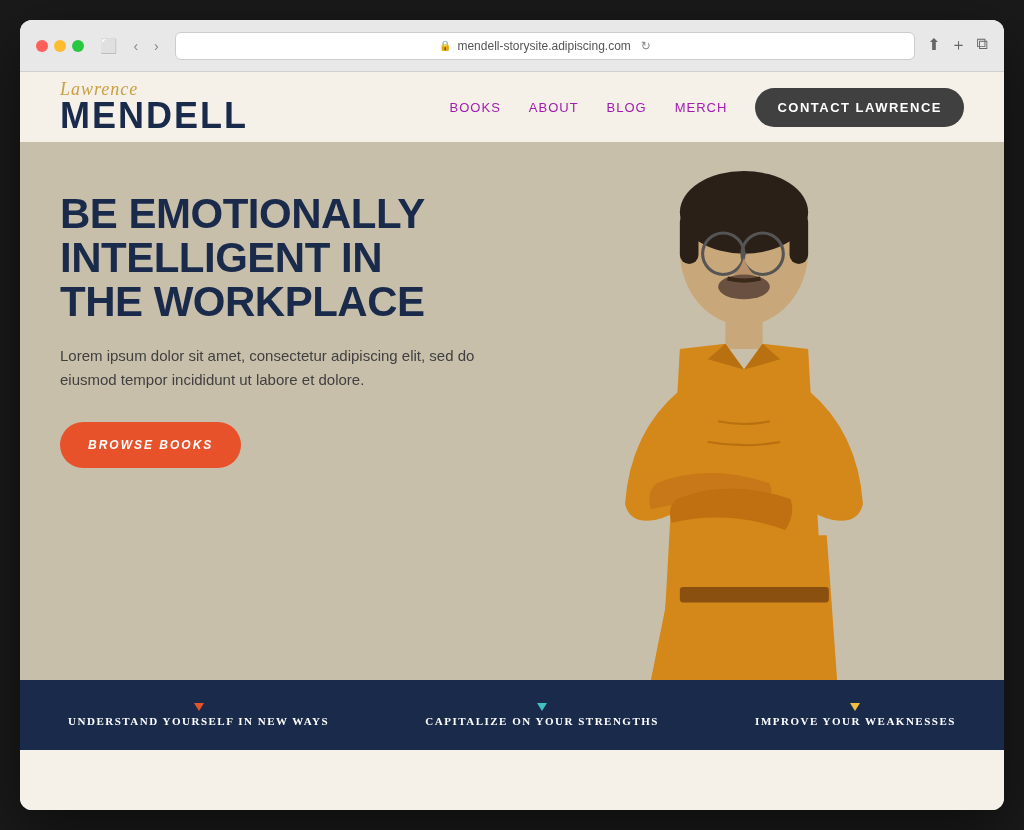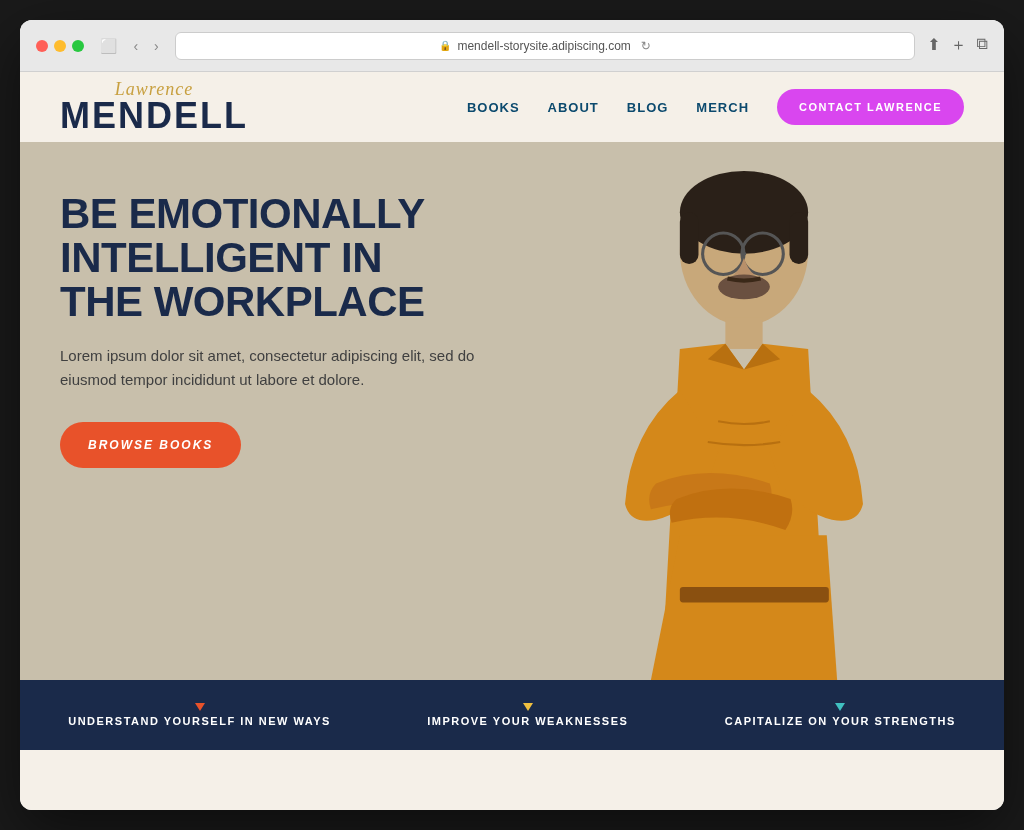--- a/index.html
+++ b/index.html
@@ -107,21 +107,20 @@
       align-items: center;
       justify-content: space-between;
       padding: 0 40px;
       flex-shrink: 0;
     }
 
     .logo {
       display: flex;
       flex-direction: column;
       line-height: 1;
-      text-align: center;
     }
 
     .logo-script {
       font-family: 'Georgia', serif;
       font-style: italic;
       color: #c8a040;
       font-size: 18px;
       letter-spacing: 1px;
       font-weight: 400;
     }
@@ -135,35 +134,35 @@
     }
 
     .nav-links {
       display: flex;
       align-items: center;
       gap: 28px;
     }
 
     .nav-link {
       font-size: 13px;
-      font-weight: 700;
-      color: #0c4a6e;
+      font-weight: 400;
+      color: #a21caf;
       text-decoration: none;
       letter-spacing: 1px;
       text-transform: uppercase;
       cursor: pointer;
     }
 
     .nav-cta {
-      background: #d946ef;
+      background: #404040;
       color: #fff;
       border: none;
       border-radius: 25px;
       padding: 12px 22px;
-      font-size: 11px;
+      font-size: 13px;
       font-weight: 800;
       letter-spacing: 1.5px;
       text-transform: uppercase;
       cursor: pointer;
     }
 
     
     .hero {
       flex: 1;
       background: #c8bfab;
@@ -269,20 +268,21 @@
       border-right: 5px solid transparent;
       border-top: 8px solid #40c0c0;
     }
 
     .banner-text {
       font-size: 11px;
       font-weight: 800;
       color: #fff;
       letter-spacing: 1.5px;
       text-transform: uppercase;
+      font-family: Liberation Serif, serif;
     }
 
     
     .below-section {
       background: #f5f0e8;
       height: 60px;
       flex-shrink: 0;
     }
   </style>
 </head>
@@ -383,24 +383,24 @@
         </svg>
       </div>
     </div>
 
     <div class="bottom-banner">
       <div class="banner-item">
         <div class="banner-dot banner-dot-orange"></div>
         <span class="banner-text">UNDERSTAND YOURSELF IN NEW WAYS</span>
       </div>
       <div class="banner-item">
+        <div class="banner-dot banner-dot-teal"></div>
+        <span class="banner-text">CAPITALIZE ON YOUR STRENGTHS</span>
+      </div>
+      <div class="banner-item">
         <div class="banner-dot banner-dot-yellow"></div>
         <span class="banner-text">IMPROVE YOUR WEAKNESSES</span>
-      </div>
-      <div class="banner-item">
-        <div class="banner-dot banner-dot-teal"></div>
-        <span class="banner-text">CAPITALIZE ON YOUR STRENGTHS</span>
       </div>
     </div>
 
     <div class="below-section"></div>
   </div>
 </div>
 
 </body></html>

